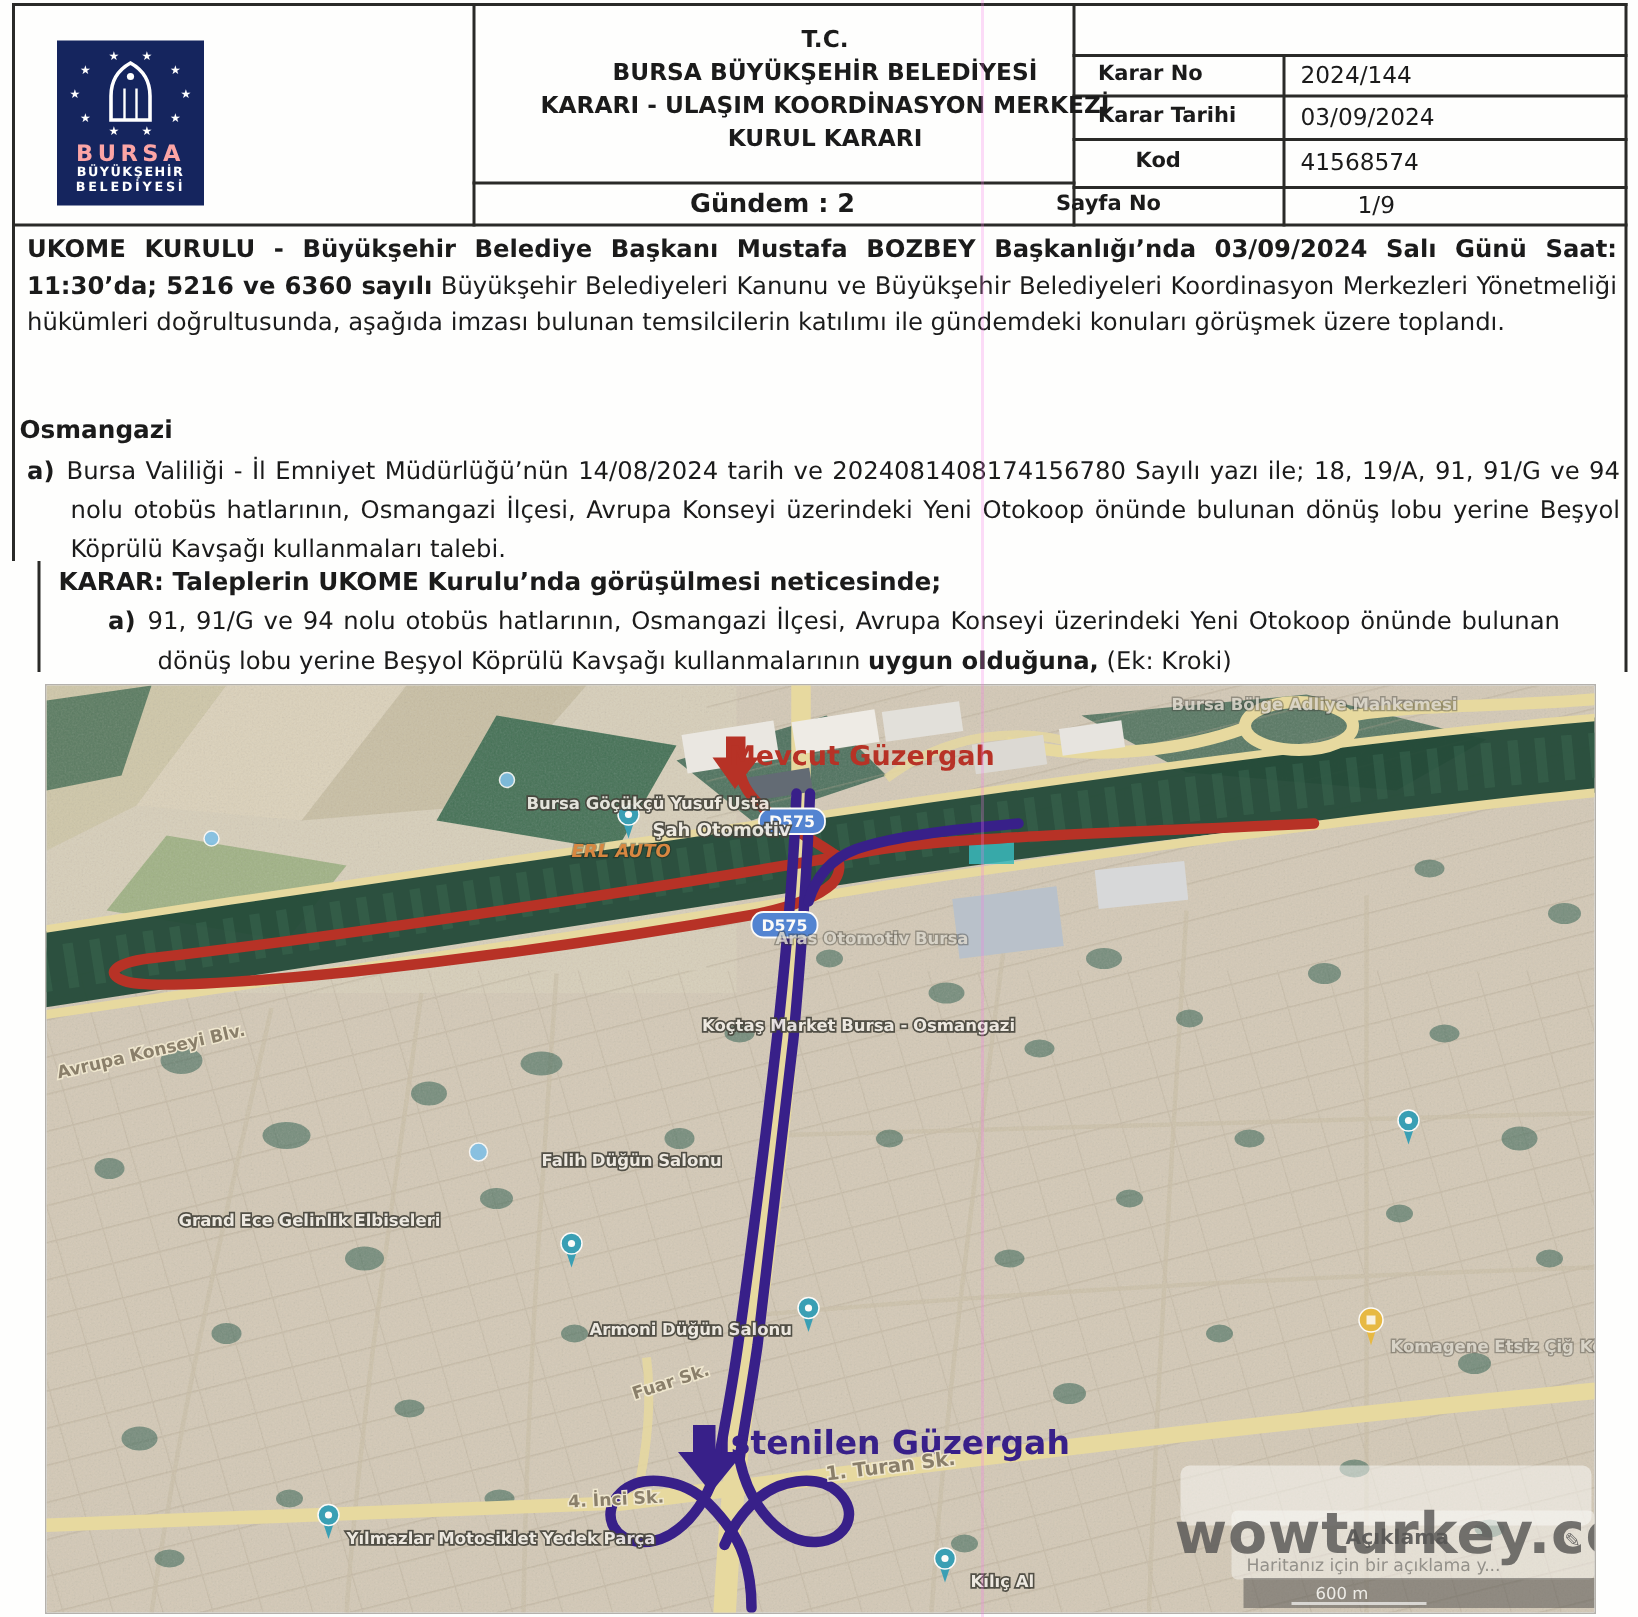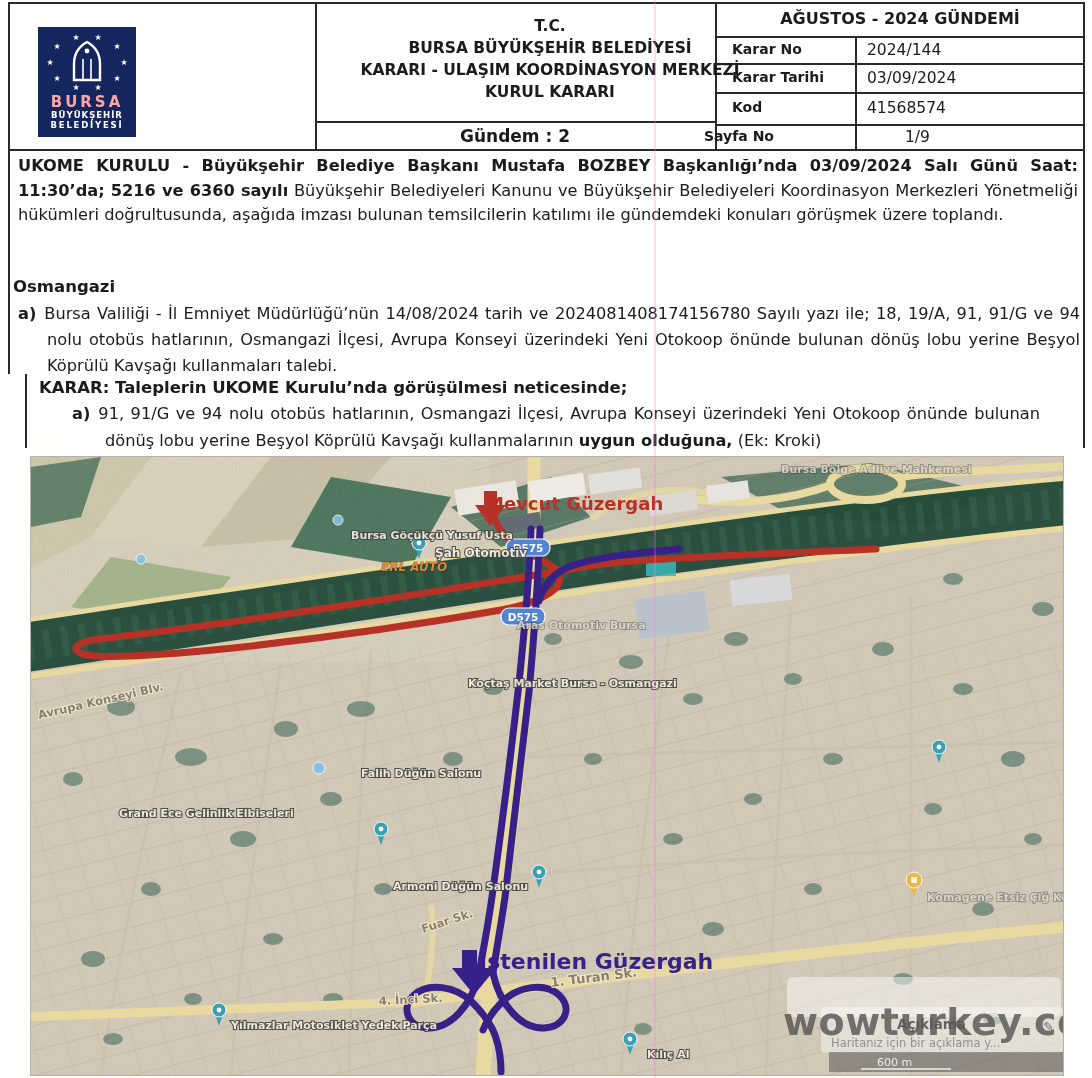--- a/index.html
+++ b/index.html
@@ -93,26 +93,25 @@
   </div>
 
   <div class="abs title-block ctr">
     <div>T.C.</div>
     <div>BURSA BÜYÜKŞEHİR BELEDİYESİ</div>
     <div>KARARI - ULAŞIM KOORDİNASYON MERKEZİ</div>
     <div>KURUL KARARI</div>
   </div>
   <div class="abs gundem ctr">Gündem : 2</div>
 
-  <div class="abs meta-head ctr">AĞUSTOS - 2024 GÜNDEMİ</div>
   <div class="abs meta-label" style="left:732px;top:41px;">Karar No</div>
   <div class="abs meta-value" style="left:867px;top:41px;">2024/144</div>
   <div class="abs meta-label" style="left:732px;top:69px;">Karar Tarihi</div>
   <div class="abs meta-value" style="left:867px;top:69px;">03/09/2024</div>
-  <div class="abs meta-label" style="left:732px;top:99px;">Kod</div>
+  <div class="abs meta-label" style="left:757px;top:99px;">Kod</div>
   <div class="abs meta-value" style="left:867px;top:99px;">41568574</div>
   <div class="abs meta-label" style="left:704px;top:128px;">Sayfa No</div>
   <div class="abs meta-value" style="left:867px;top:128px;margin-left:38px;">1/9</div>
 
   <div class="abs p1 jst">
     <span class="b">UKOME KURULU - Büyükşehir Belediye Başkanı Mustafa BOZBEY Başkanlığı’nda 03/09/2024 Salı Günü Saat: 11:30’da; 5216 ve 6360 sayılı</span><span> Büyükşehir Belediyeleri Kanunu ve Büyükşehir Belediyeleri Koordinasyon Merkezleri Yönetmeliği hükümleri doğrultusunda, aşağıda imzası bulunan temsilcilerin katılımı ile gündemdeki konuları görüşmek üzere toplandı.</span>
   </div>
 
   <div class="abs district">Osmangazi</div>
   <div class="abs item-a jst">

